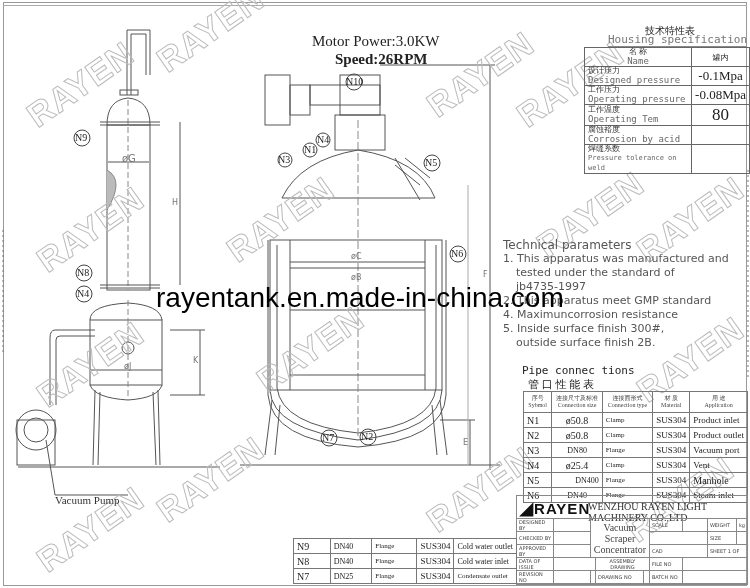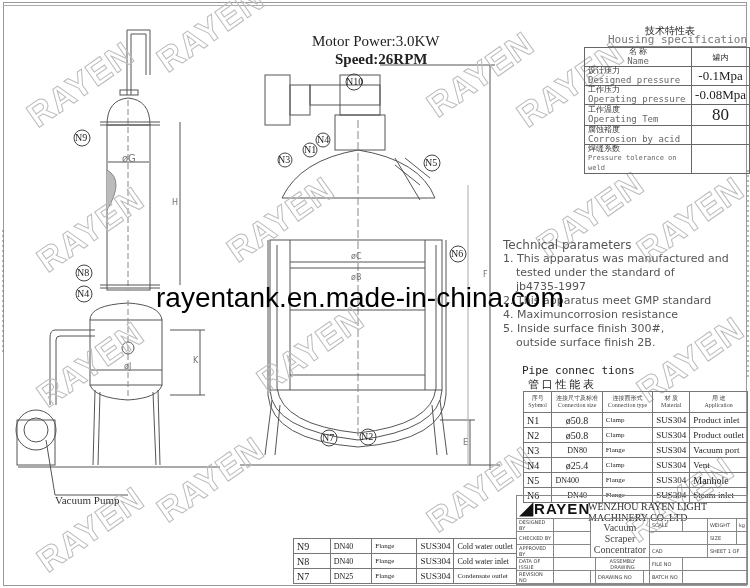--- a/index.html
+++ b/index.html
@@ -258,21 +258,21 @@
       </tr>
   <tr>
         <td>N4</td>
         <td style="text-align:center;">ø25.4</td>
         <td style="font-size:7px;">Clamp</td>
         <td style="font-size:9px;">SUS304</td>
         <td style="font-size:9px;">Vent</td>
       </tr>
   <tr>
         <td>N5</td>
-        <td style="text-align:left;font-size:8px;">DN400</td>
+        <td style="text-align:right;font-size:8px;">DN400</td>
         <td style="font-size:7px;">Flange</td>
         <td style="font-size:9px;">SUS304</td>
         <td style="font-size:10px;">Manhole</td>
       </tr>
   <tr>
         <td>N6</td>
         <td style="text-align:center;font-size:8px;">DN40</td>
         <td style="font-size:7px;">Flange</td>
         <td style="font-size:9px;">SUS304</td>
         <td style="font-size:9px;">Steam inlet</td>

